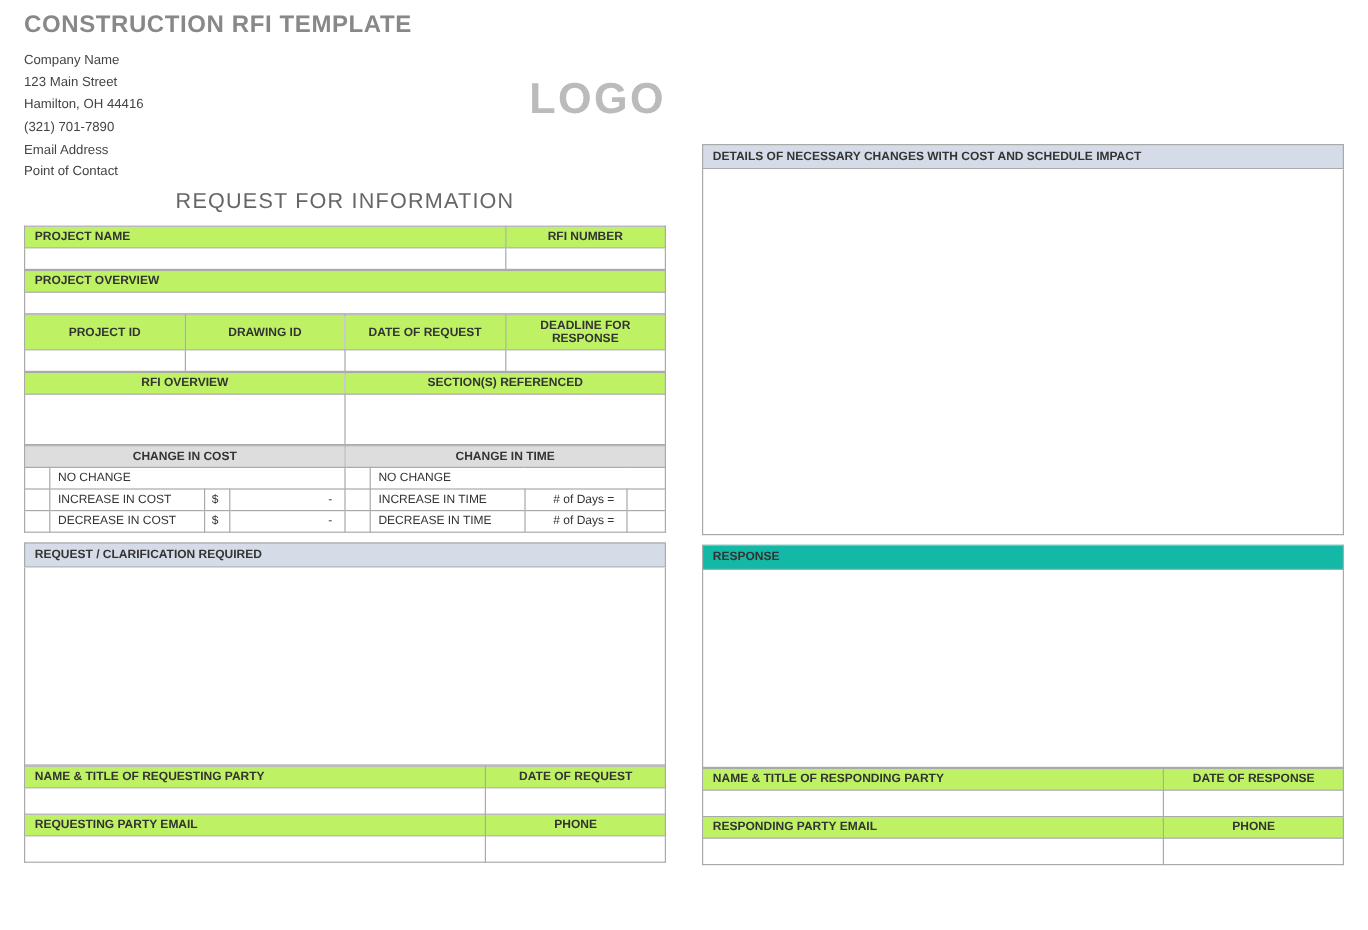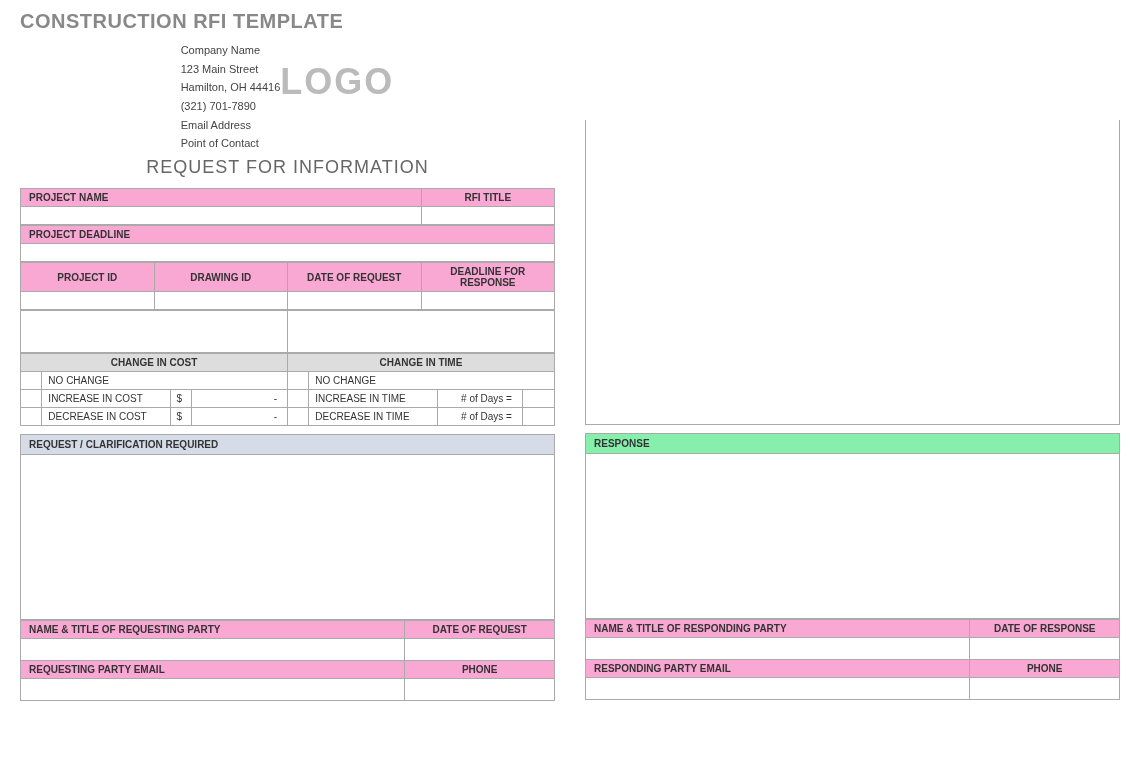--- a/index.html
+++ b/index.html
@@ -22,21 +22,21 @@
   }
   .title {
     font-size: 20px;
     font-weight: bold;
     color: #888;
     letter-spacing: 0.5px;
     margin: 0 0 8px 0;
   }
   .company-block {
     display: flex;
-    justify-content: center;
+    justify-content: space-between;
     align-items: flex-start;
   }
   .company-info div {
     font-size: 11px;
     color: #444;
     line-height: 1.7;
   }
   .logo {
     font-size: 36px;
     font-weight: bold;
@@ -59,21 +59,21 @@
     table-layout: fixed;
   }
   td, th {
     border: 1px solid #aaa;
     padding: 3px 6px;
     font-size: 10px;
     overflow: hidden;
     text-overflow: ellipsis;
   }
   th {
-    background: #f9a8d4;
+    background: #bef264;
     text-align: center;
     font-weight: bold;
     font-size: 10px;
     height: 14px;
   }
   th.left {
     text-align: left;
     padding-left: 8px;
   }
   td.empty {
@@ -114,21 +114,21 @@
   }
   .section-gap { height: 8px; }
   .section-header {
     background: #d5dce8;
     border: 1px solid #aaa;
     font-weight: bold;
     font-size: 10px;
     padding: 4px 8px;
   }
   .section-header.grey {
-    background: #86efac;
+    background: #14b8a6;
   }
   .big-box {
     border: 1px solid #aaa;
     border-top: none;
     min-height: 160px;
     background: #fff;
   }
   .big-box.tall { min-height: 305px; }
   .big-box.short { min-height: 165px; }
   .spacer-top { height: 110px; }
@@ -152,33 +152,33 @@
       </div>
       <div class="logo">LOGO</div>
     </div>
 
     <div class="rfi-title">REQUEST FOR INFORMATION</div>
 
     <table>
       <tbody>
           <tr>
         <th class="left" style="width:75%">PROJECT NAME</th>
-        <th style="width:25%">RFI TITLE</th>
+        <th style="width:25%">RFI NUMBER</th>
       </tr>
       <tr>
         <td class="empty"></td>
         <td class="empty"></td>
       </tr>
     </tbody>
       </table>
 
     <table style="border-top:none">
       <tbody>
           <tr>
-        <th class="left">PROJECT DEADLINE</th>
+        <th class="left">PROJECT OVERVIEW</th>
       </tr>
       <tr>
         <td class="empty"></td>
       </tr>
     </tbody>
       </table>
 
     <table>
       <tbody>
           <tr>
@@ -191,20 +191,24 @@
         <td class="empty"></td>
         <td class="empty"></td>
         <td class="empty"></td>
         <td class="empty"></td>
       </tr>
     </tbody>
       </table>
 
     <table>
       <tbody>
+          <tr>
+        <th>RFI OVERVIEW</th>
+        <th>SECTION(S) REFERENCED</th>
+      </tr>
       <tr>
         <td class="empty-tall"></td>
         <td class="empty-tall"></td>
       </tr>
     </tbody>
       </table>
 
     <table>
       <colgroup>
         <col style="width:4%">
@@ -273,20 +277,21 @@
         <td class="empty" style="height:22px"></td>
         <td class="empty"></td>
       </tr>
     </tbody>
       </table>
   </div>
 
   <div class="right-col">
     <div class="spacer-top"></div>
 
+    <div class="section-header">DETAILS OF NECESSARY CHANGES WITH COST AND SCHEDULE IMPACT</div>
     <div class="big-box tall"></div>
 
     <div class="section-gap"></div>
 
     <div class="section-header grey">RESPONSE</div>
     <div class="big-box short"></div>
 
     <table>
       <tbody>
           <tr>

